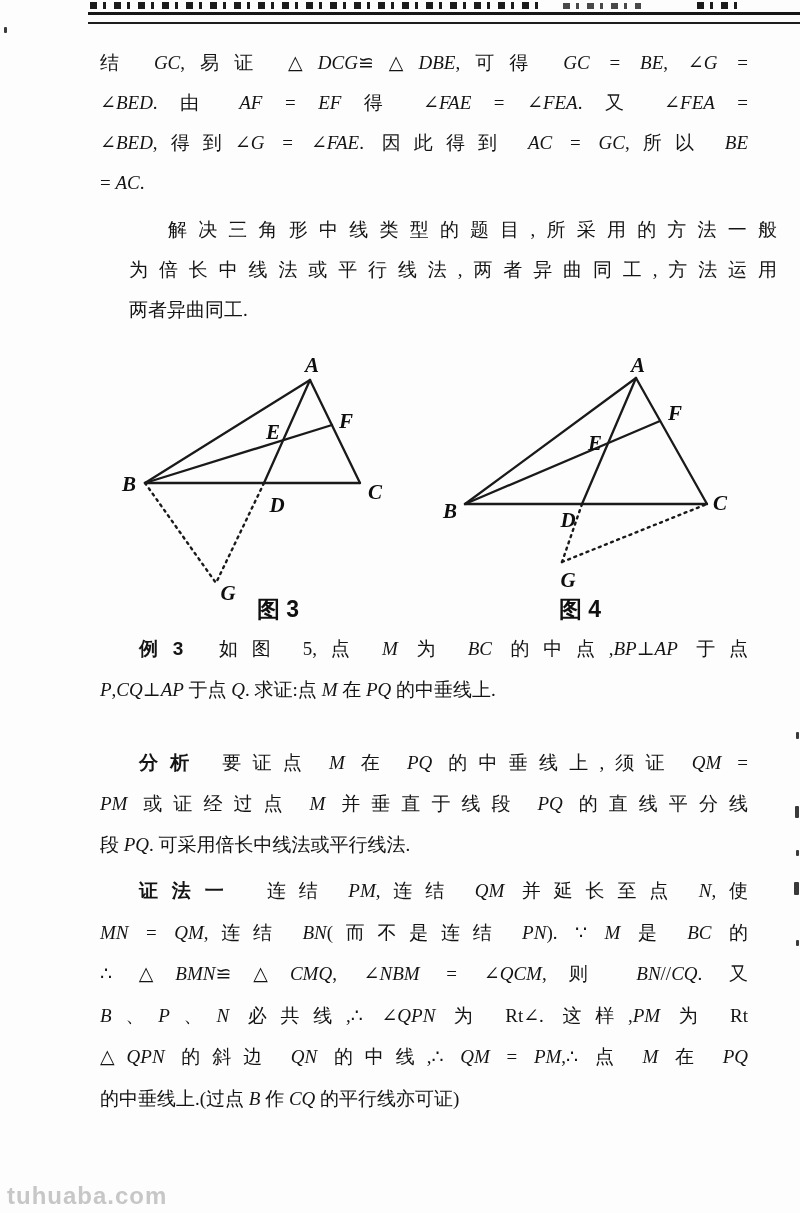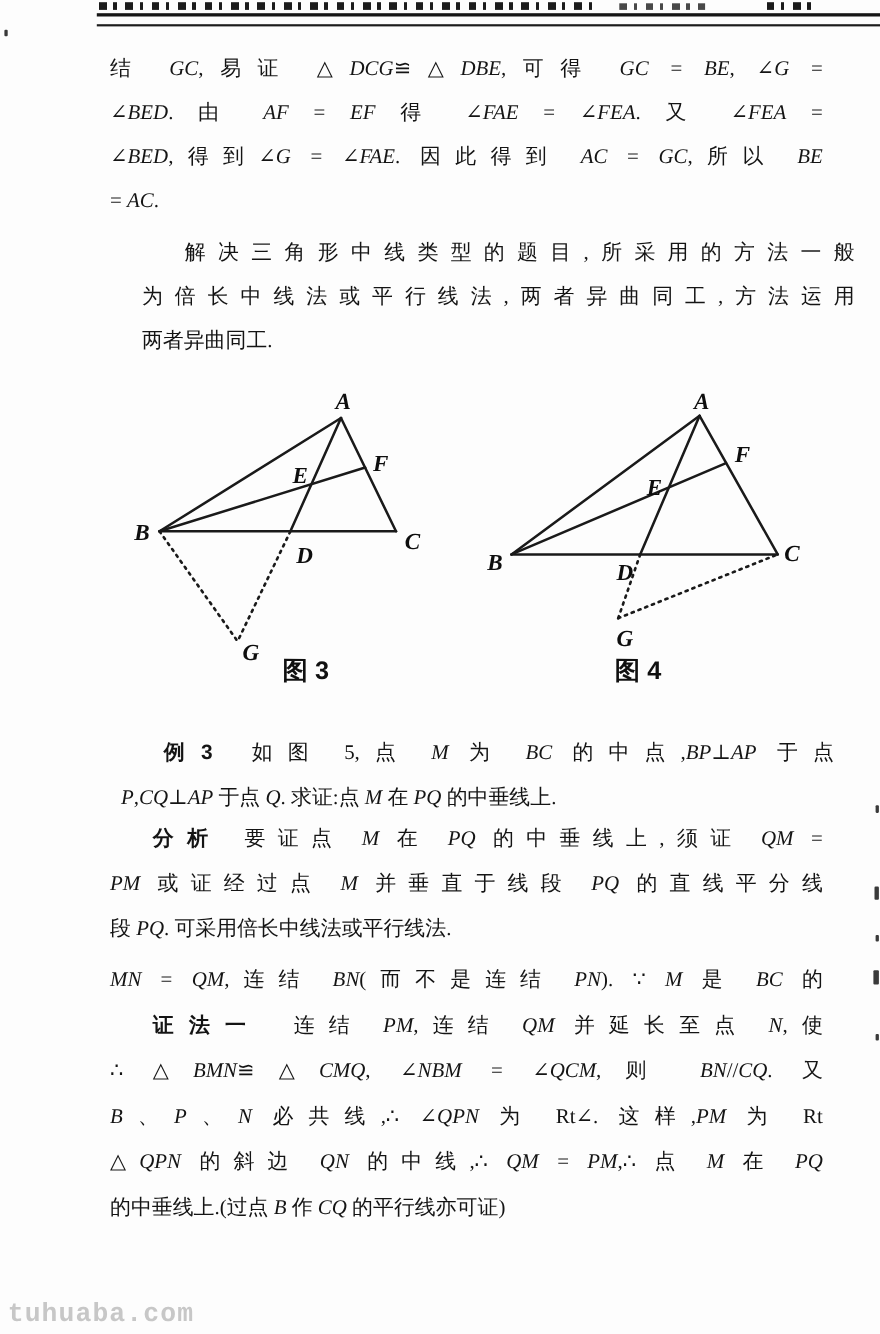--- a/index.html
+++ b/index.html
@@ -29,21 +29,21 @@
   .fig{position:absolute;}
   .fig line{stroke:#1a1a1a;stroke-width:2.3;stroke-linecap:round;}
   .fig line.dot{stroke-dasharray:2 4.6;stroke-width:2.4;}
   .vlabel{font-family:"Liberation Serif","DejaVu Serif",serif;font-style:italic;font-weight:bold;
     font-size:21px;fill:#0e0e0e;}
   .figcap{font-size:23px;font-weight:bold;fill:#101010;
     font-family:"Liberation Sans","DejaVu Sans",sans-serif;}
   
   .speck{position:absolute;background:#3a3a3a;border-radius:1px;}
   .watermark{position:absolute;left:7px;top:1182px;
-    font-family:Liberation Mono, monospace;
+    font-family:Liberation Sans, sans-serif;
     font-size:24px;font-weight:bold;letter-spacing:1px;color:#c7c7c7;}
 </style>
 </head>
 <body>
 
 <div class="header-frag" style="left:90px;top:2px;width:450px;height:7px;"></div>
 <div class="header-frag" style="left:563px;top:3px;width:78px;height:6px;opacity:.8;"></div>
 <div class="header-frag" style="left:697px;top:2px;width:48px;height:7px;"></div>
 <div class="header-rule"></div>
 
@@ -89,34 +89,34 @@
   <text class="vlabel" x="208" y="22" text-anchor="middle">A</text>
   <text class="vlabel" x="27" y="168" text-anchor="end">B</text>
   <text class="vlabel" x="283" y="160" text-anchor="start">C</text>
   <text class="vlabel" x="138" y="177" text-anchor="middle">D</text>
   <text class="vlabel" x="172" y="100" text-anchor="end">E</text>
   <text class="vlabel" x="238" y="70" text-anchor="start">F</text>
   <text class="vlabel" x="138" y="237" text-anchor="middle">G</text>
   <text class="figcap" x="150" y="267" text-anchor="middle">图 4</text>
 </svg>
 
-<div class="para p41" style="top:664px;margin-left:10px;">
+<div class="para p41" style="top:628px;">
   <div class="line fill indent"><span class="heading">例3</span><span class="mathline">如图 5,点 <i>M</i> 为 <i>BC</i> 的中点,<i>BP</i>⊥<i>AP</i> 于点</span></div>
   <div class="line end mathline"><i>P</i>,<i>CQ</i>⊥<i>AP</i> 于点 <i>Q</i>. 求证:点 <i>M</i> 在 <i>PQ</i> 的中垂线上.</div>
 </div>
 
 <div class="para p41" style="top:742px;">
   <div class="line fill indent"><span class="heading">分析</span><span class="mathline">要证点 <i>M</i> 在 <i>PQ</i> 的中垂线上,须证 <i>QM</i> =</span></div>
   <div class="line fill mathline"><i>PM</i> 或证经过点 <i>M</i> 并垂直于线段 <i>PQ</i> 的直线平分线</div>
   <div class="line end mathline">段 <i>PQ</i>. 可采用倍长中线法或平行线法.</div>
 </div>
 
 <div class="para p415" style="top:870px;">
+  <div class="line fill indent"><span class="heading wide">证法一</span><span class="mathline">连结 <i>PM</i>,连结 <i>QM</i> 并延长至点 <i>N</i>,使</span></div>
   <div class="line fill mathline"><i>MN</i> = <i>QM</i>,连结 <i>BN</i>(而不是连结 <i>PN</i>). ∵ <i>M</i> 是 <i>BC</i> 的</div>
-  <div class="line fill indent"><span class="heading wide">证法一</span><span class="mathline">连结 <i>PM</i>,连结 <i>QM</i> 并延长至点 <i>N</i>,使</span></div>
   <div class="line fill mathline">∴ △<i>BMN</i>≌△<i>CMQ</i>, ∠<i>NBM</i> = ∠<i>QCM</i>,则 <i>BN</i>//<i>CQ</i>. 又</div>
   <div class="line fill mathline"><i>B</i>、<i>P</i>、<i>N</i> 必共线,∴ ∠<i>QPN</i> 为 Rt∠. 这样,<i>PM</i> 为 Rt</div>
   <div class="line fill mathline">△<i>QPN</i> 的斜边 <i>QN</i> 的中线,∴ <i>QM</i> = <i>PM</i>,∴ 点 <i>M</i> 在 <i>PQ</i></div>
   <div class="line end mathline">的中垂线上.(过点 <i>B</i> 作 <i>CQ</i> 的平行线亦可证)</div>
 </div>
 
 <div class="speck" style="left:4px;top:27px;width:3px;height:6px;"></div>
 <div class="speck" style="left:796px;top:732px;width:3px;height:7px;"></div>
 <div class="speck" style="left:795px;top:806px;width:4px;height:12px;"></div>
 <div class="speck" style="left:796px;top:850px;width:3px;height:6px;"></div>

